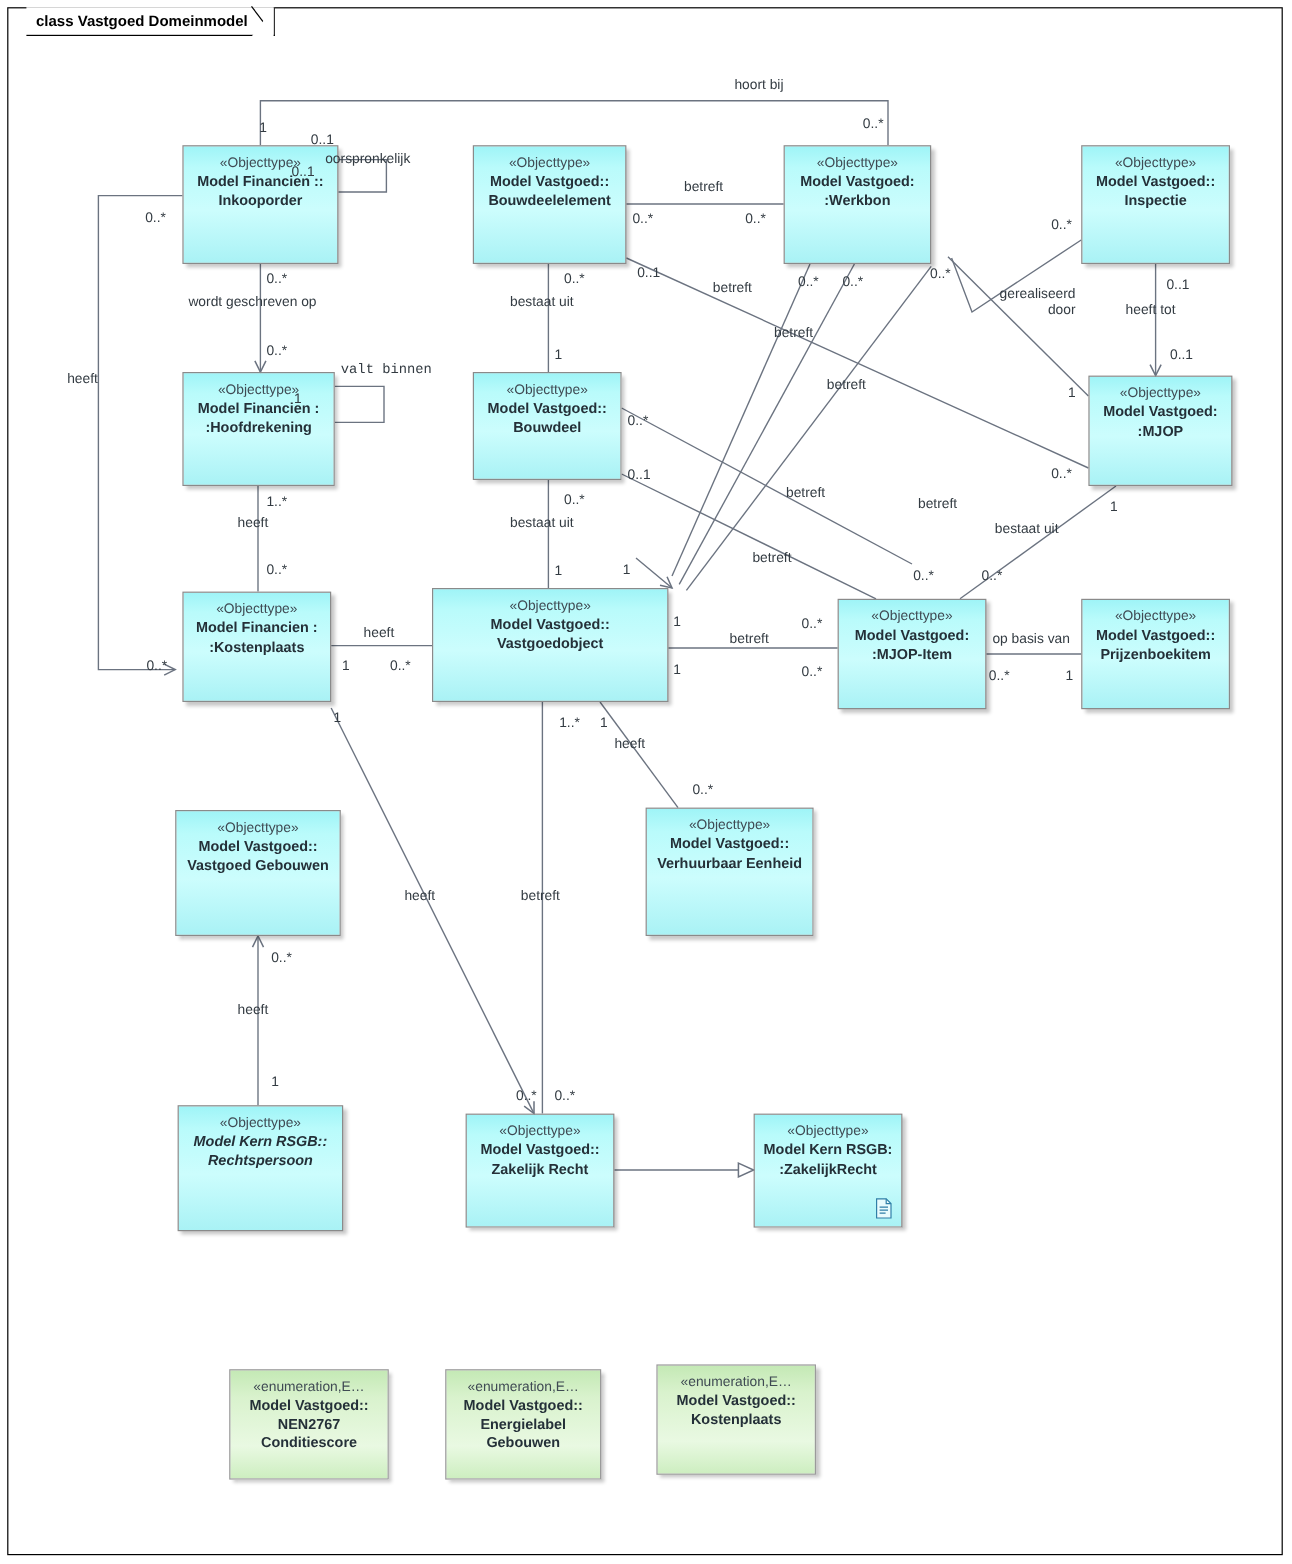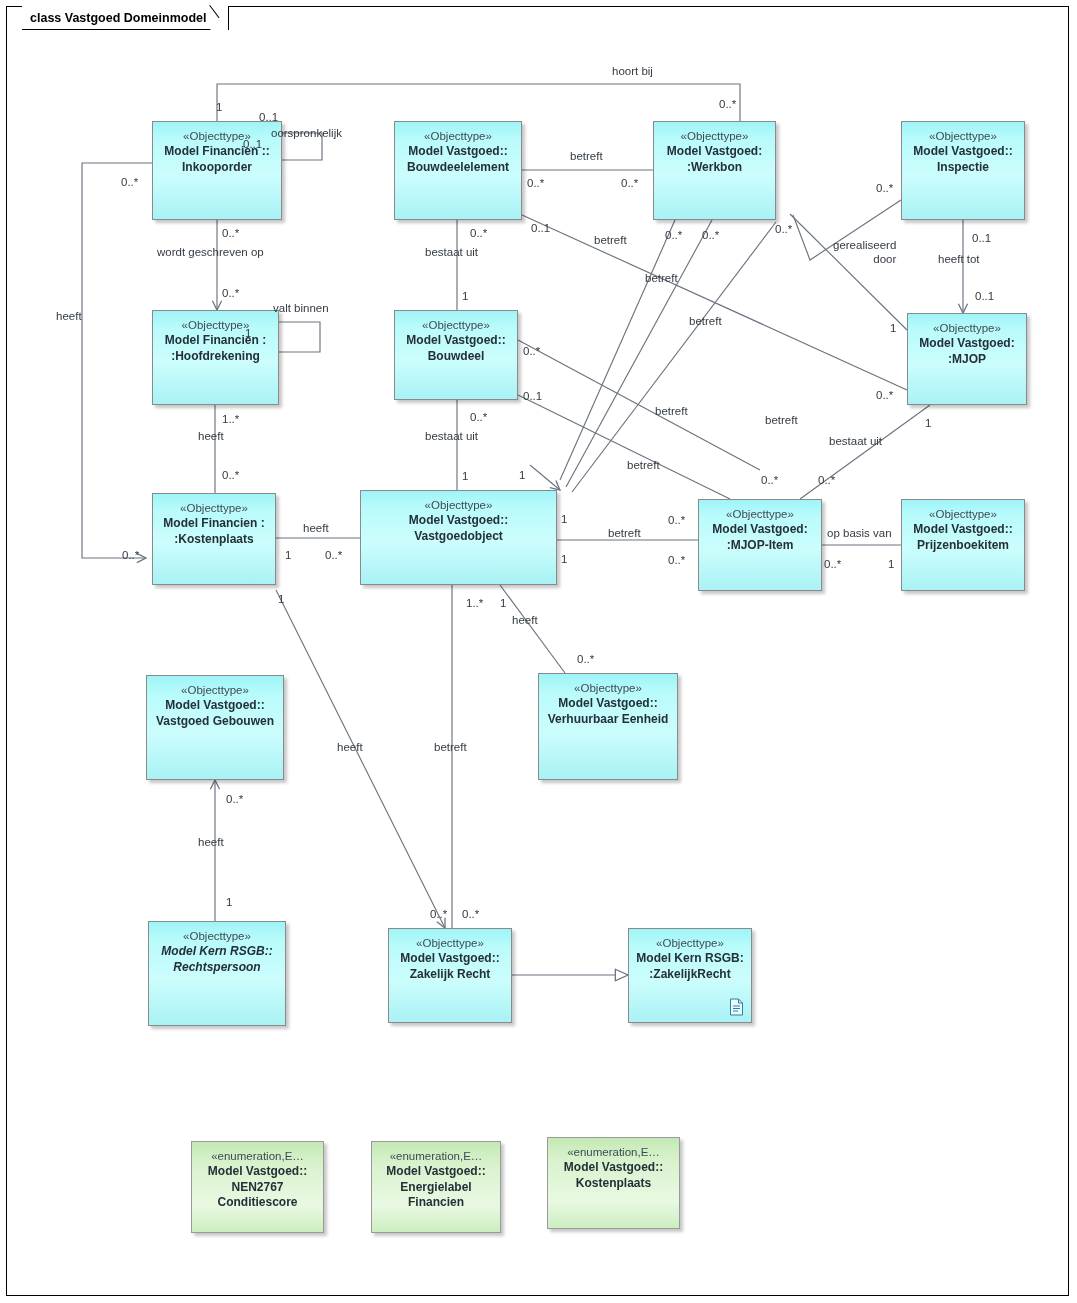--- a/index.html
+++ b/index.html
@@ -206,21 +206,21 @@
       <div class="node enum" style="left: 191px; top: 1141px; width: 133px; height: 92px;">
         <div class="stereo">«enumeration,E…</div>
         <div class="nm">Model Vastgoed::</div>
         <div class="nm">NEN2767</div>
         <div class="nm">Conditiescore</div>
       </div>
       <div class="node enum" style="left: 371px; top: 1141px; width: 130px; height: 92px;">
         <div class="stereo">«enumeration,E…</div>
         <div class="nm">Model Vastgoed::</div>
         <div class="nm">Energielabel</div>
-        <div class="nm">Financien</div>
+        <div class="nm">Gebouwen</div>
       </div>
       <div class="node enum" style="left: 547px; top: 1137px; width: 133px; height: 92px;">
         <div class="stereo">«enumeration,E…</div>
         <div class="nm">Model Vastgoed::</div>
         <div class="nm">Kostenplaats</div>
       </div>
     </div>
 
   <div id="labels-layer">
       <div class="lbl" style="left: 612px; top: 65px;">hoort bij</div>
@@ -228,21 +228,21 @@
       <div class="lbl" style="left: 719px; top: 98px;">0..*</div>
       <div class="lbl" style="left: 271px; top: 127px;">oorspronkelijk</div>
       <div class="lbl" style="left: 259px; top: 111px;">0..1</div>
       <div class="lbl" style="left: 243px; top: 138px;">0..1</div>
       <div class="lbl" style="left: 121px; top: 176px;">0..*</div>
       <div class="lbl" style="left: 56px; top: 310px;">heeft</div>
       <div class="lbl" style="left: 122px; top: 549px;">0..*</div>
       <div class="lbl" style="left: 157px; top: 246px;">wordt geschreven op</div>
       <div class="lbl" style="left: 222px; top: 227px;">0..*</div>
       <div class="lbl" style="left: 222px; top: 287px;">0..*</div>
-      <div class="lbl" style="left: 273px; top: 302px;">valt binnen</div>
+      <div class="lbl" style="left: 284px; top: 302px; font-family: Liberation Mono, monospace;">valt binnen</div>
       <div class="lbl" style="left: 245px; top: 327px;">1</div>
       <div class="lbl" style="left: 198px; top: 430px;">heeft</div>
       <div class="lbl" style="left: 222px; top: 413px;">1..*</div>
       <div class="lbl" style="left: 222px; top: 469px;">0..*</div>
       <div class="lbl" style="left: 425px; top: 246px;">bestaat uit</div>
       <div class="lbl" style="left: 470px; top: 227px;">0..*</div>
       <div class="lbl" style="left: 462px; top: 290px;">1</div>
       <div class="lbl" style="left: 425px; top: 430px;">bestaat uit</div>
       <div class="lbl" style="left: 470px; top: 411px;">0..*</div>
       <div class="lbl" style="left: 462px; top: 470px;">1</div>

